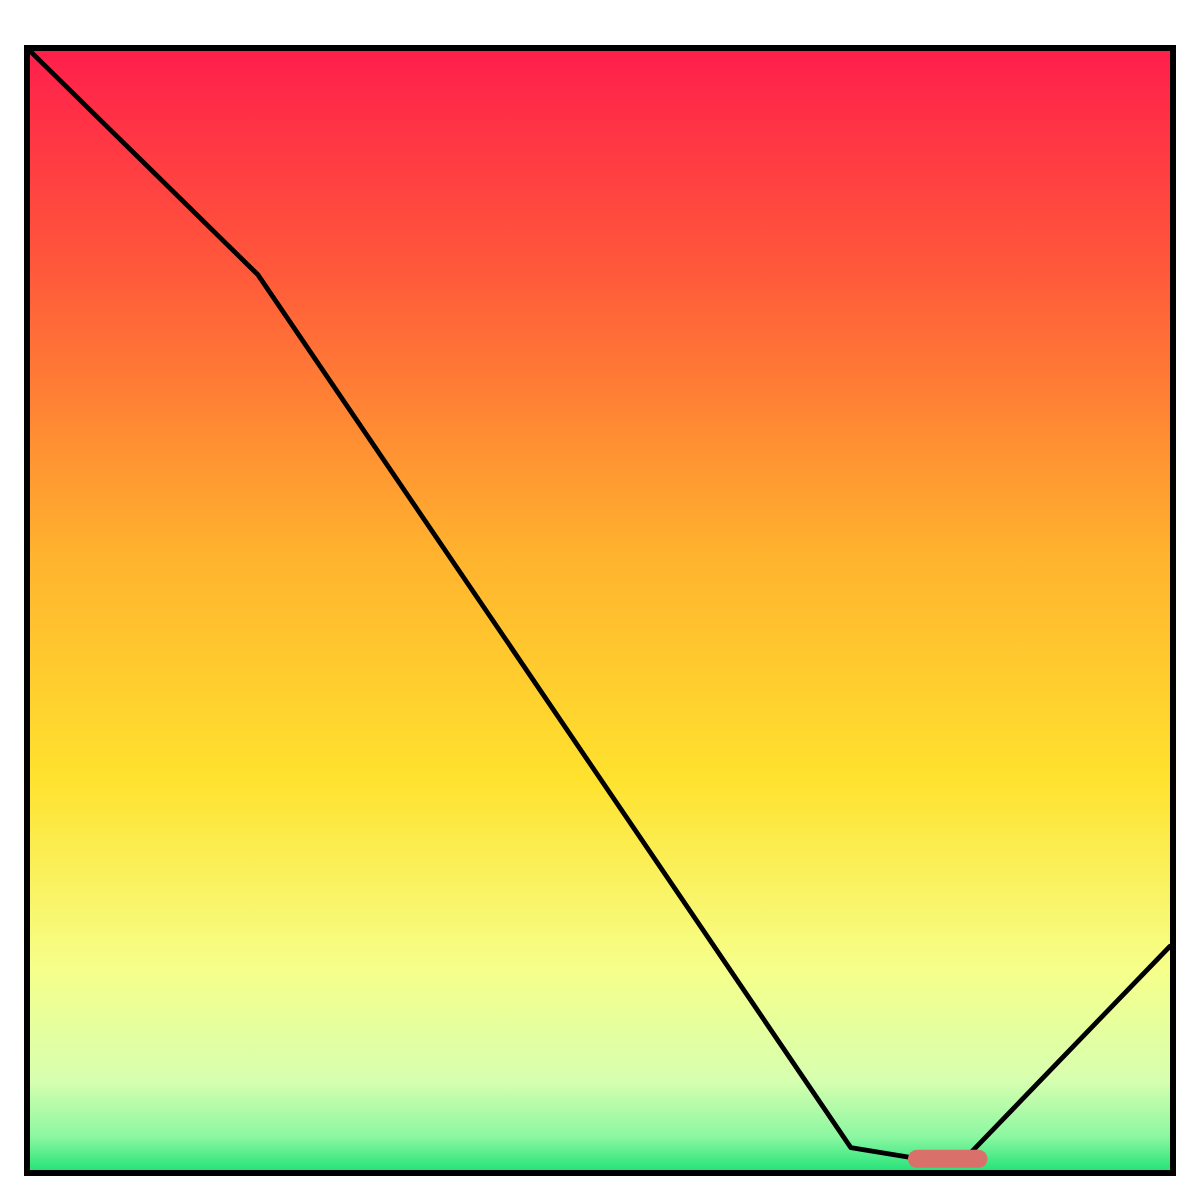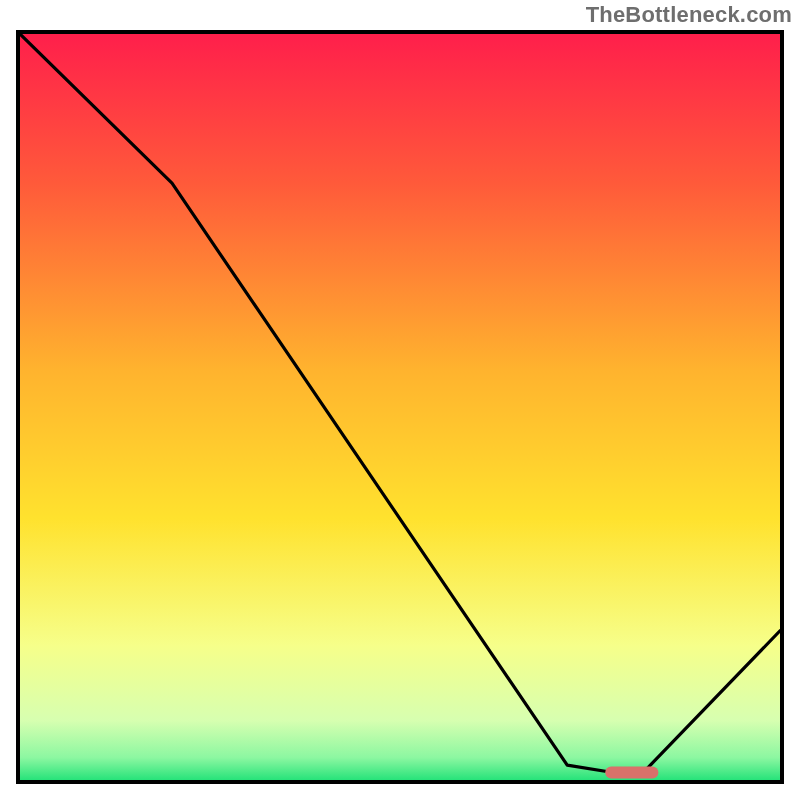--- a/index.html
+++ b/index.html
@@ -41,21 +41,20 @@
     display: block;
     width: 100%;
     height: 100%;
   }
 </style>
 </head>
 <body>
 
 <div class="frame">
 
-  <div class="watermark">TheBottleneck.com</div>
 
   <div class="plot-area">
     <svg viewBox="0 0 760 746" preserveAspectRatio="none">
       <defs>
         <linearGradient id="bg-grad" x1="0" y1="0" x2="0" y2="1">
 
         <stop offset="0.00%" stop-color="#ff1f4b"></stop>
             <stop offset="20.00%" stop-color="#ff5a3a"></stop>
             <stop offset="45.00%" stop-color="#ffb32e"></stop>
             <stop offset="65.00%" stop-color="#ffe22e"></stop>

